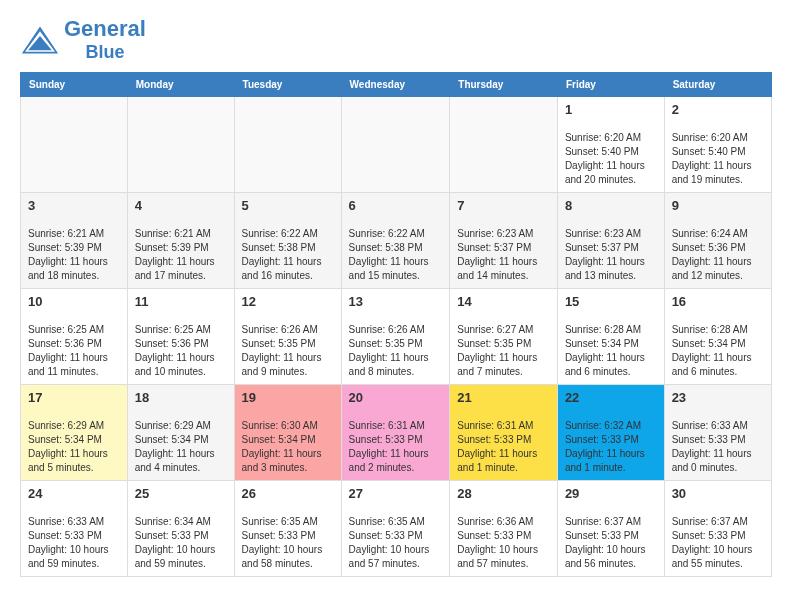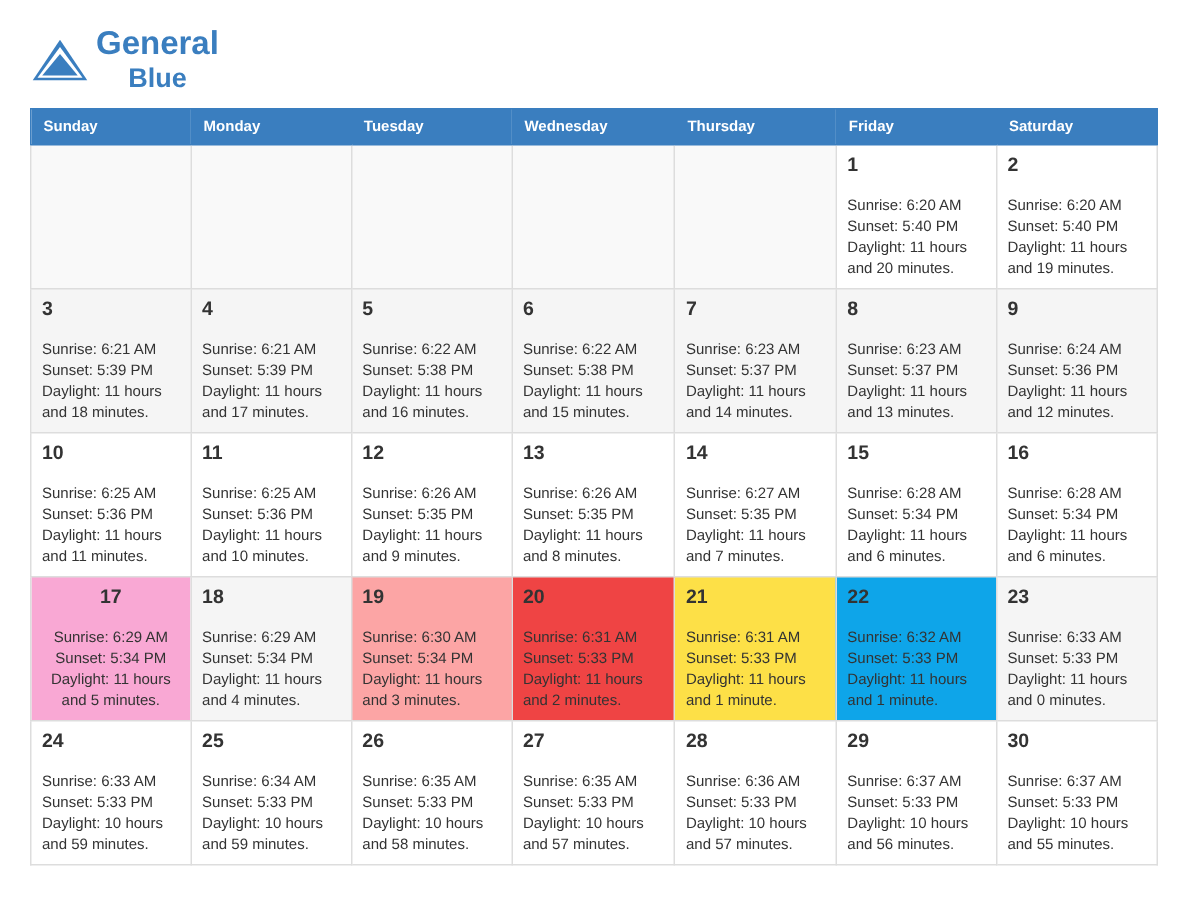--- a/index.html
+++ b/index.html
@@ -192,39 +192,39 @@
 Daylight: 11 hours and 6 minutes.</div>
             </td>
             <td>
               <span class="day-num">16</span>
               <div class="cell-info">Sunrise: 6:28 AM
 Sunset: 5:34 PM
 Daylight: 11 hours and 6 minutes.</div>
             </td>
           </tr>
           <tr>
-            <td style="background: #f9a8d4; text-align: center;">
+            <td style="background: #fef9c3;">
               <span class="day-num">17</span>
               <div class="cell-info">Sunrise: 6:29 AM
 Sunset: 5:34 PM
 Daylight: 11 hours and 5 minutes.</div>
             </td>
             <td style="background: rgb(245, 245, 245);">
               <span class="day-num">18</span>
               <div class="cell-info">Sunrise: 6:29 AM
 Sunset: 5:34 PM
 Daylight: 11 hours and 4 minutes.</div>
             </td>
             <td style="background: #fca5a5;">
               <span class="day-num">19</span>
               <div class="cell-info">Sunrise: 6:30 AM
 Sunset: 5:34 PM
 Daylight: 11 hours and 3 minutes.</div>
             </td>
-            <td style="background: #ef4444;">
+            <td style="background: #f9a8d4;">
               <span class="day-num">20</span>
               <div class="cell-info">Sunrise: 6:31 AM
 Sunset: 5:33 PM
 Daylight: 11 hours and 2 minutes.</div>
             </td>
             <td style="background: #fde047;">
               <span class="day-num">21</span>
               <div class="cell-info">Sunrise: 6:31 AM
 Sunset: 5:33 PM
 Daylight: 11 hours and 1 minute.</div>

